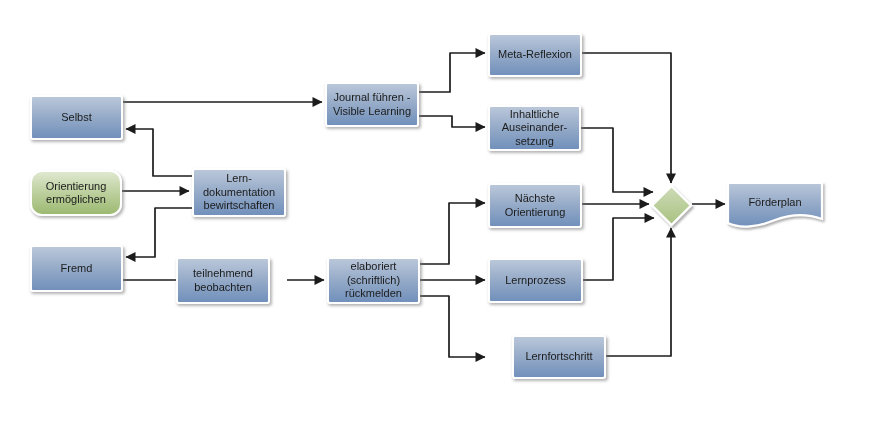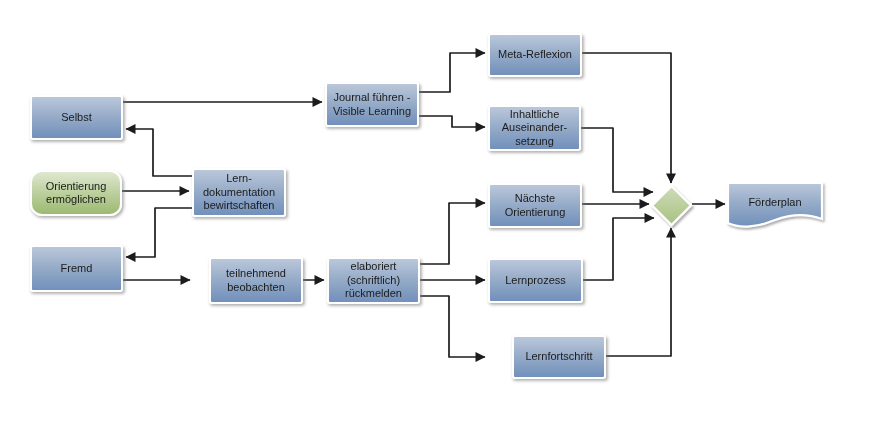--- a/index.html
+++ b/index.html
@@ -125,21 +125,21 @@
       </div>
       <div class="node blue" style="left: 192px; top: 168px; width: 94px; height: 49px;">
         <span>Lern-
 dokumentation
 bewirtschaften</span>
       </div>
       <div class="node blue" style="left: 325px; top: 82px; width: 94px; height: 45px;">
         <span>Journal führen -
 Visible Learning</span>
       </div>
-      <div class="node blue" style="left: 209px; top: 257px; width: 94px; height: 47px;">
+      <div class="node blue" style="left: 176px; top: 257px; width: 94px; height: 47px;">
         <span>teilnehmend
 beobachten</span>
       </div>
       <div class="node blue" style="left: 327px; top: 257px; width: 93px; height: 47px; align-items: center;">
         <span>elaboriert
 (schriftlich)
 rückmelden</span>
       </div>
       <div class="node blue" style="left: 488px; top: 33px; width: 94px; height: 44px;">
         <span>Meta-Reflexion</span>

